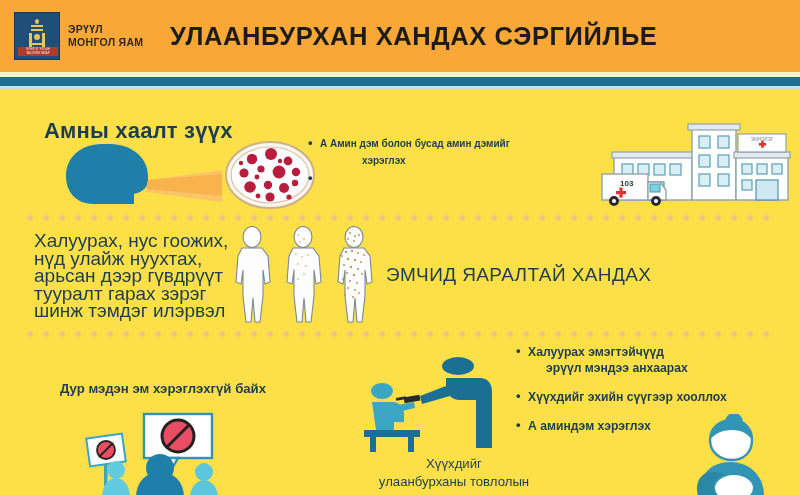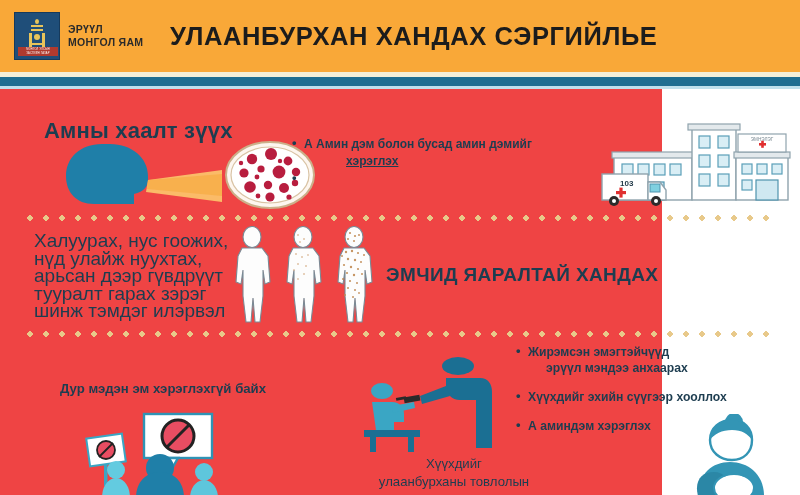--- a/index.html
+++ b/index.html
@@ -2,21 +2,21 @@
 <html><head>
 <meta charset="utf-8">
 <style>
   * { box-sizing: border-box; margin: 0; padding: 0; }
   html, body {
     width: 800px; height: 495px;
     background: #ffffff;
     font-family: "Liberation Sans", "DejaVu Sans", sans-serif;
     overflow: hidden;
   }
-  .page { position: relative; width: 662px; height: 495px; background: #ef4444; padding-left: 11px; }
+  .page { position: relative; width: 800px; height: 495px; background: #fde047; padding-left: 11px; }
 
   
   .header {
     position: absolute; left: 0; top: 0; width: 800px; height: 72px;
     background: #f9a838;
     display: flex; align-items: center;
   }
   .logo-wrap {
     display: flex; align-items: center; margin-left: 14px; gap: 8px;
   }
@@ -72,42 +72,42 @@
   .dots-2 { top: 330px; }
 
   
   .s1-title {
     position: absolute; left: 44px; top: 118px;
     font-size: 22px; font-weight: bold; color: #1d3d50; letter-spacing: .2px;
   }
   .head-ill { position: absolute; left: 62px; top: 136px; width: 180px; height: 72px; }
   .petri { position: absolute; left: 224px; top: 139px; width: 92px; height: 72px; }
   .bullets-1 {
-    position: absolute; left: 290px; top: 136px; width: 280px;
-    color: #1d3d50; font-size: 12px; line-height: 16.5px; font-weight: bold;
+    position: absolute; left: 306px; top: 136px; width: 280px;
+    color: #1d3d50; font-size: 10px; line-height: 16.5px; font-weight: bold;
     text-align: left;
   }
   .bullets-1 .li { position: relative; padding-left: 14px; margin-bottom: 2px; }
   .bullets-1 .li::before {
     content: "\2022"; position: absolute; left: 2px; top: -1px;
     font-size: 13px; color: #1d3d50;
   }
-  .bullets-1 .li .ind { display: block; padding-left: 42px; text-decoration: underline; }
+  .bullets-1 .li .ind { display: block; padding-left: 42px; }
   .hospital { position: absolute; left: 596px; top: 112px; width: 196px; height: 100px; }
 
   
   .s2-text {
     position: absolute; left: 34px; top: 232px; width: 196px;
     color: #1d3d50; font-size: 19px; font-weight: normal;
     line-height: 17.5px; text-align: left;
   }
   .bodies { position: absolute; left: 228px; top: 226px; width: 152px; height: 102px; }
   .s2-heading {
     position: absolute; left: 386px; top: 264px;
-    color: #1d3d50; font-size: 19px; font-weight: bold; letter-spacing: .4px;
+    color: #1d3d50; font-size: 19px; font-weight: normal; letter-spacing: .4px;
   }
 
   
   .s3-title {
     position: absolute; left: 60px; top: 381px;
     color: #1d3d50; font-size: 13.2px; font-weight: bold;
   }
   .protest { position: absolute; left: 82px; top: 412px; width: 178px; height: 86px; }
   .vaccine { position: absolute; left: 360px; top: 356px; width: 170px; height: 96px; }
   .s3-caption {
@@ -375,21 +375,21 @@
     <rect x="48" y="81" width="6" height="15" fill="#1b6f93"></rect>
   </svg>
 
   <div class="s3-caption">
     <div>Хүүхдийг</div>
     <div>улаанбурханы товлолын</div>
   </div>
 
   <div class="bullets-3">
     <div class="li">
-      <span>Жирэмсэн эмэгтэйчүүд</span>
+      <span>Халуурах эмэгтэйчүүд</span>
       <span class="ind2">эрүүл мэндээ анхаарах</span>
     </div>
     <div class="li">
       <span>Хүүхдийг эхийн сүүгээр хооллох</span>
     </div>
     <div class="li">
       <span>А аминдэм хэрэглэх</span>
     </div>
   </div>
 

